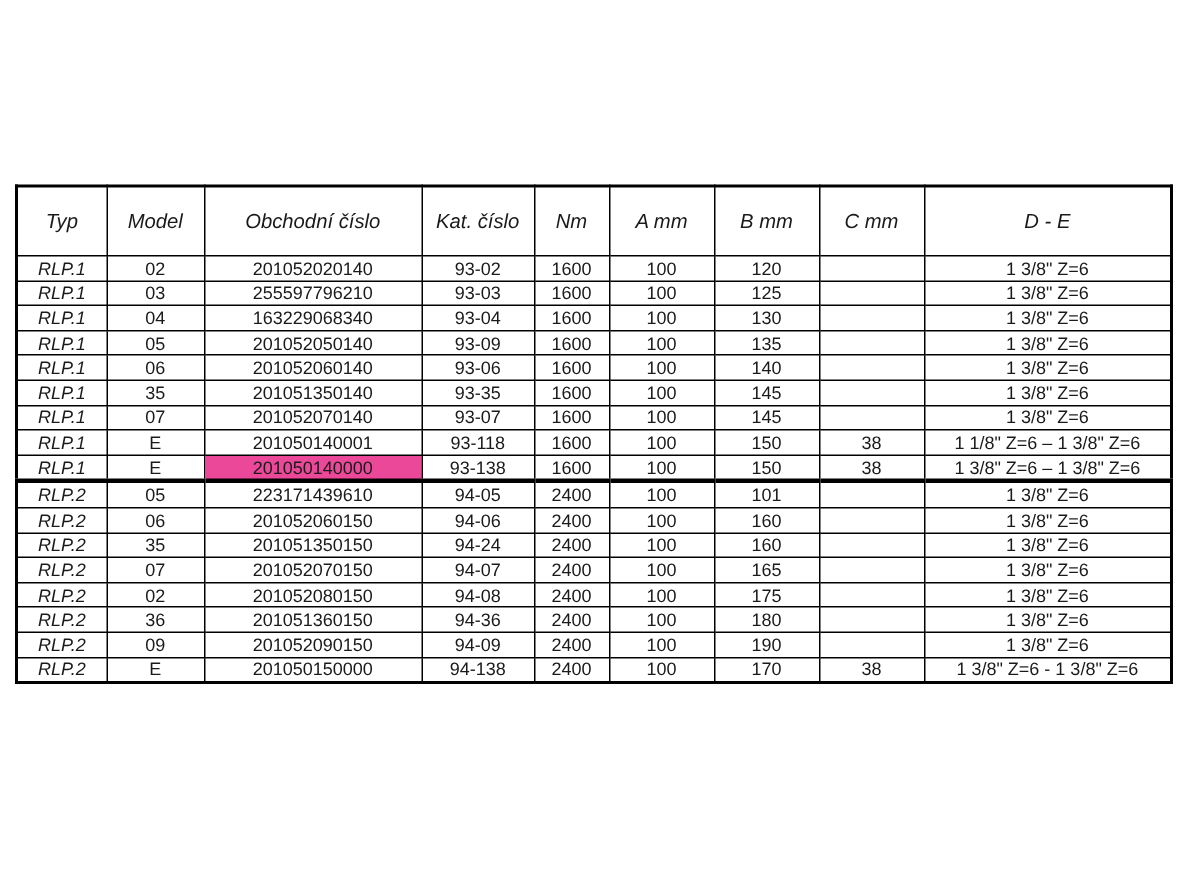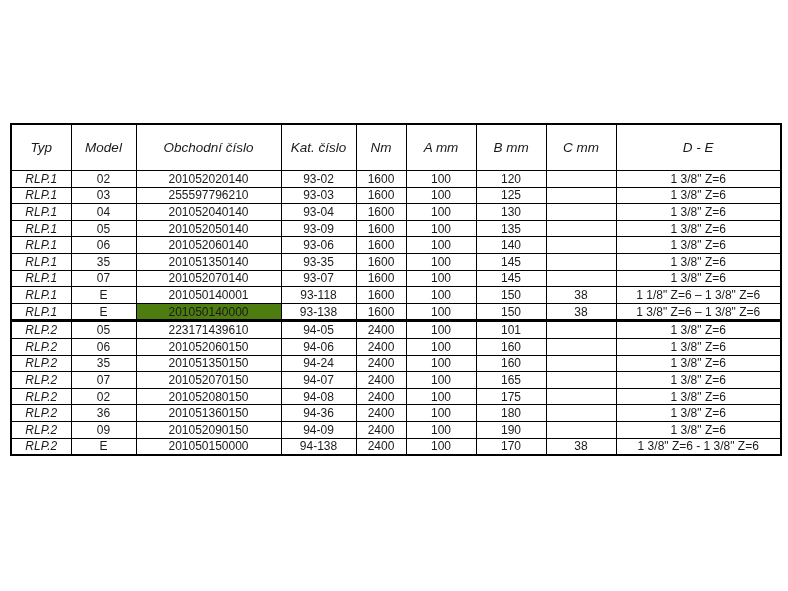--- a/index.html
+++ b/index.html
@@ -106,21 +106,21 @@
           <td>93-03</td>
           <td>1600</td>
           <td>100</td>
           <td>125</td>
           <td></td>
           <td>1 3/8" Z=6</td>
         </tr>
         <tr>
           <td class="typ">RLP.1</td>
           <td>04</td>
-          <td>201052040140</td>
+          <td>163229068340</td>
           <td>93-04</td>
           <td>1600</td>
           <td>100</td>
           <td>130</td>
           <td></td>
           <td>1 3/8" Z=6</td>
         </tr>
         <tr>
           <td class="typ">RLP.1</td>
           <td>05</td>
@@ -172,21 +172,21 @@
           <td>93-118</td>
           <td>1600</td>
           <td>100</td>
           <td>150</td>
           <td>38</td>
           <td>1 1/8" Z=6 – 1 3/8" Z=6</td>
         </tr>
         <tr class="group-end">
           <td class="typ">RLP.1</td>
           <td>E</td>
-          <td style="background: #4d7c0f; margin-left: 44px;">201050140000</td>
+          <td style="background: #ec4899; margin-left: 44px;">201050140000</td>
           <td>93-138</td>
           <td>1600</td>
           <td>100</td>
           <td>150</td>
           <td>38</td>
           <td>1 3/8" Z=6 – 1 3/8" Z=6</td>
         </tr>
         <tr>
           <td class="typ">RLP.2</td>
           <td>05</td>

